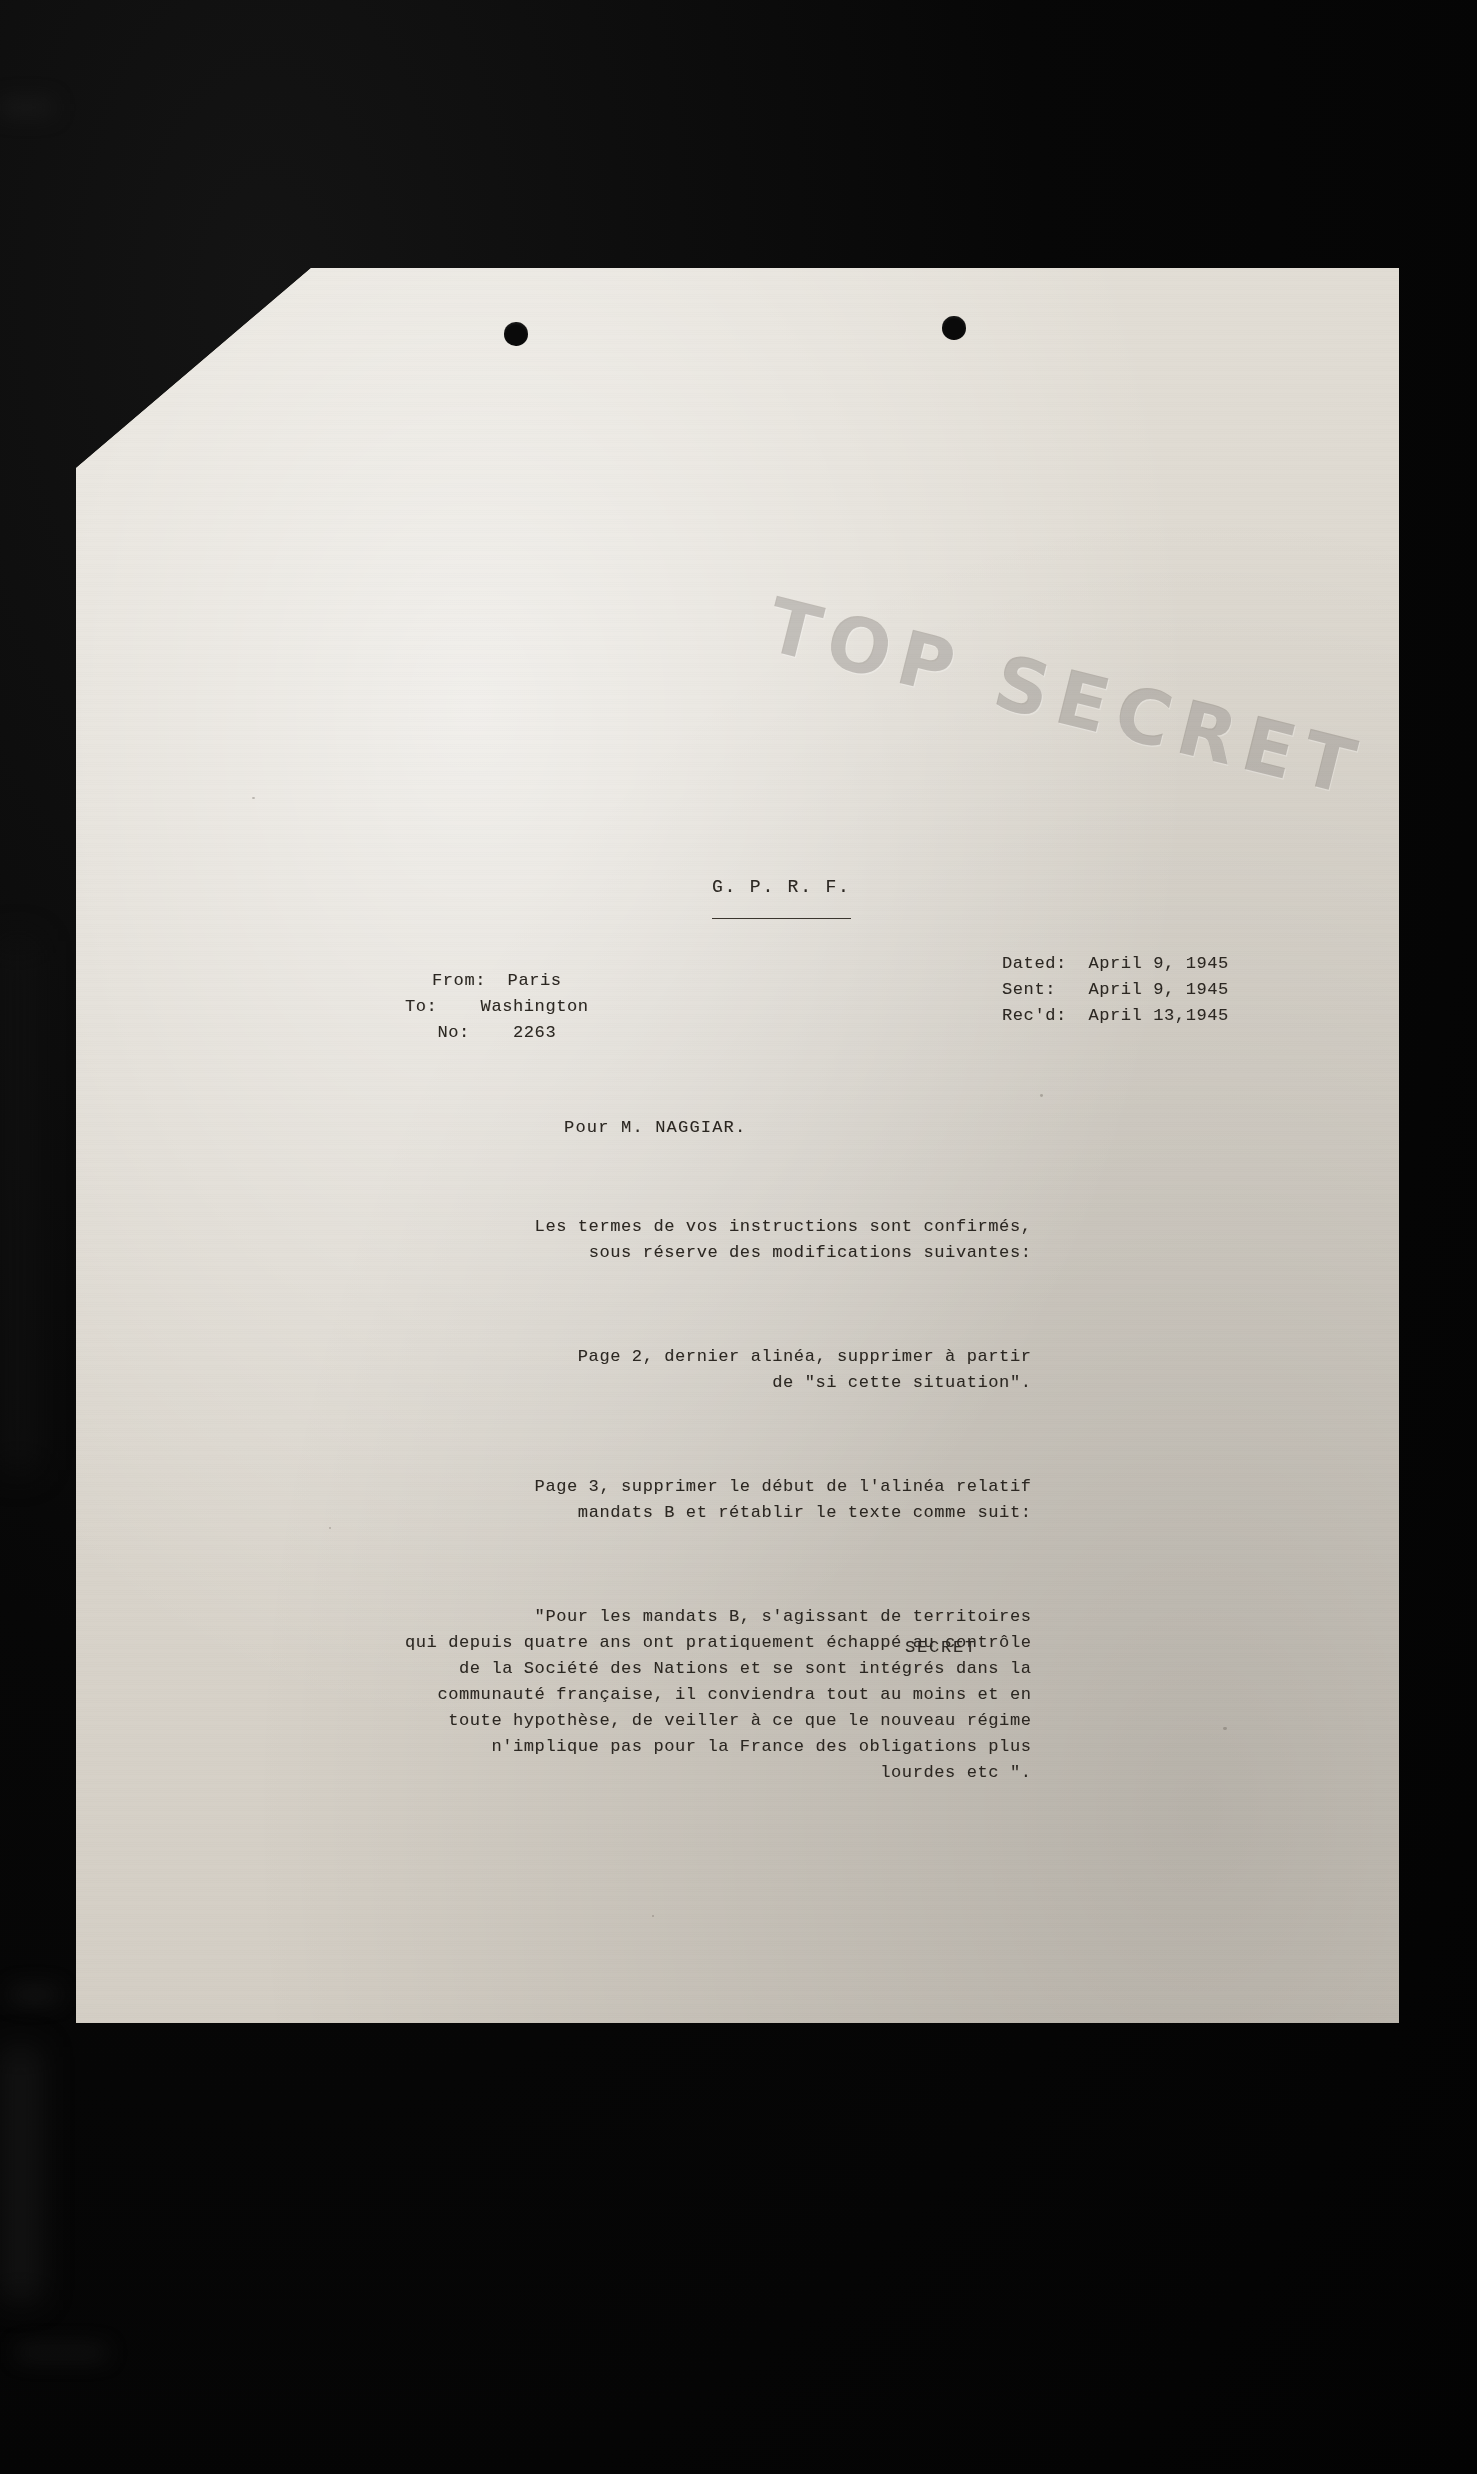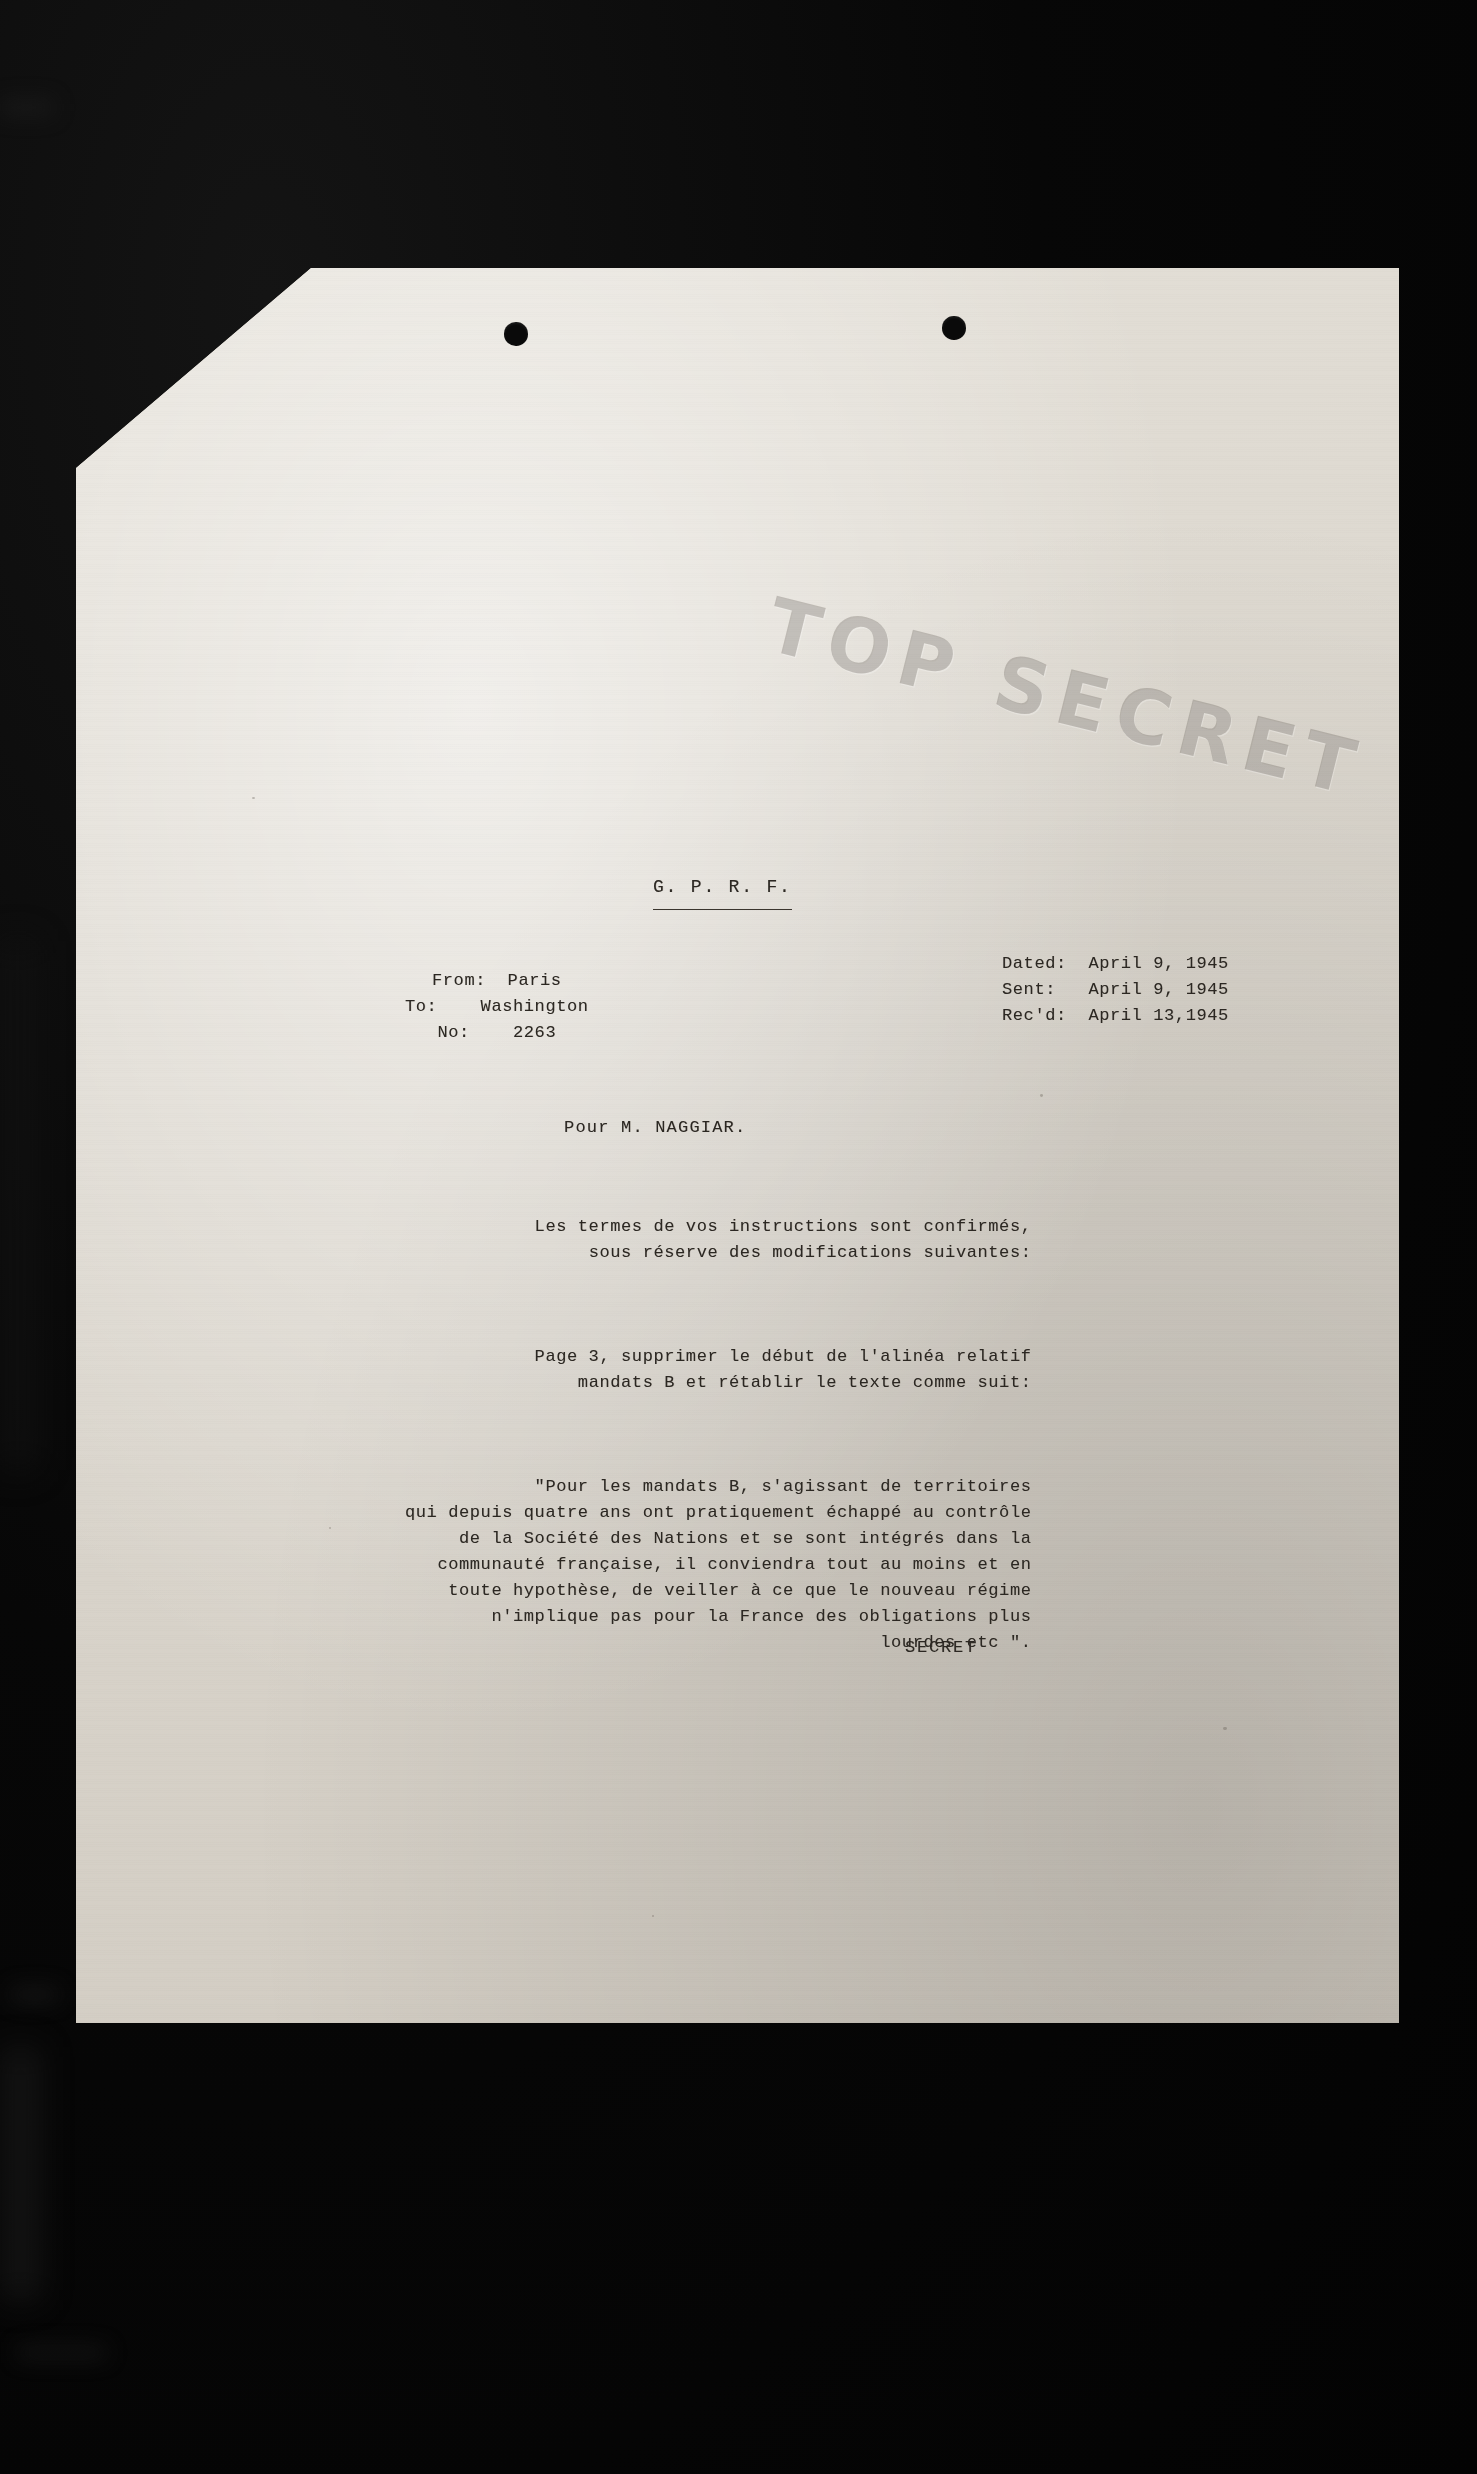--- a/index.html
+++ b/index.html
@@ -98,26 +98,26 @@
     color: #2b2722;
     font-family: "Liberation Mono", monospace;
     font-size: 17px;
     line-height: 26px;
     letter-spacing: 0.6px;
     white-space: pre;
     text-shadow: 0.4px 0.4px 0 rgba(120,112,100,.35);
   }
 
   #doc-heading {
-    left: 577px;
+    left: 636px;
     top: 606px;
     font-size: 18px;
     letter-spacing: 1.8px;
     border-bottom: 1.2px solid #3a352e;
-    padding-bottom: 9px;
+    padding-bottom: 18px;
   }
 
   #meta-left  { left: 329px;  top: 700px; text-align: center; }
   #meta-right { left: 926px; top: 683px; }
 
   #addressee  { left: 488px;  top: 847px; letter-spacing: 1.2px; }
 
   #body-block { left: 329px;  top: 894px; }
   .para { margin: 0 0 26px 0; white-space: pre; text-align: right; }
 
@@ -179,20 +179,22 @@
 
   <div class="typed" id="meta-right">Dated:  April 9, 1945
 Sent:   April 9, 1945
 Rec'd:  April 13,1945</div>
 
   <div class="typed" id="addressee">Pour M. NAGGIAR.</div>
 
   <div class="typed" id="body-block">
     <p class="para">        Les termes de vos instructions sont confirmés,
 sous réserve des modifications suivantes:</p>
+    <p class="para">        Page 2, dernier alinéa, supprimer à partir
+de "si cette situation".</p>
     <p class="para">        Page 3, supprimer le début de l'alinéa relatif
 mandats B et rétablir le texte comme suit:</p>
     <p class="para">        "Pour les mandats B, s'agissant de territoires
 qui depuis quatre ans ont pratiquement échappé au contrôle
 de la Société des Nations et se sont intégrés dans la
 communauté française, il conviendra tout au moins et en
 toute hypothèse, de veiller à ce que le nouveau régime
 n'implique pas pour la France des obligations plus
 lourdes etc ".</p>
   </div>

